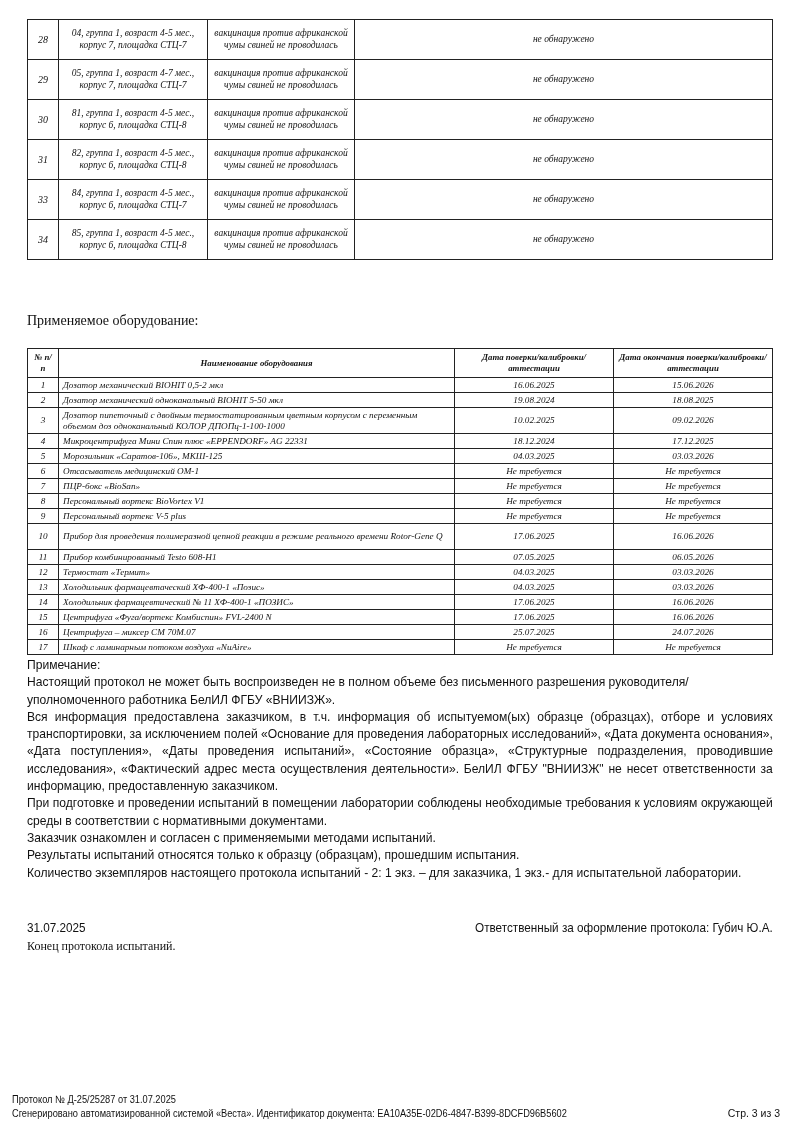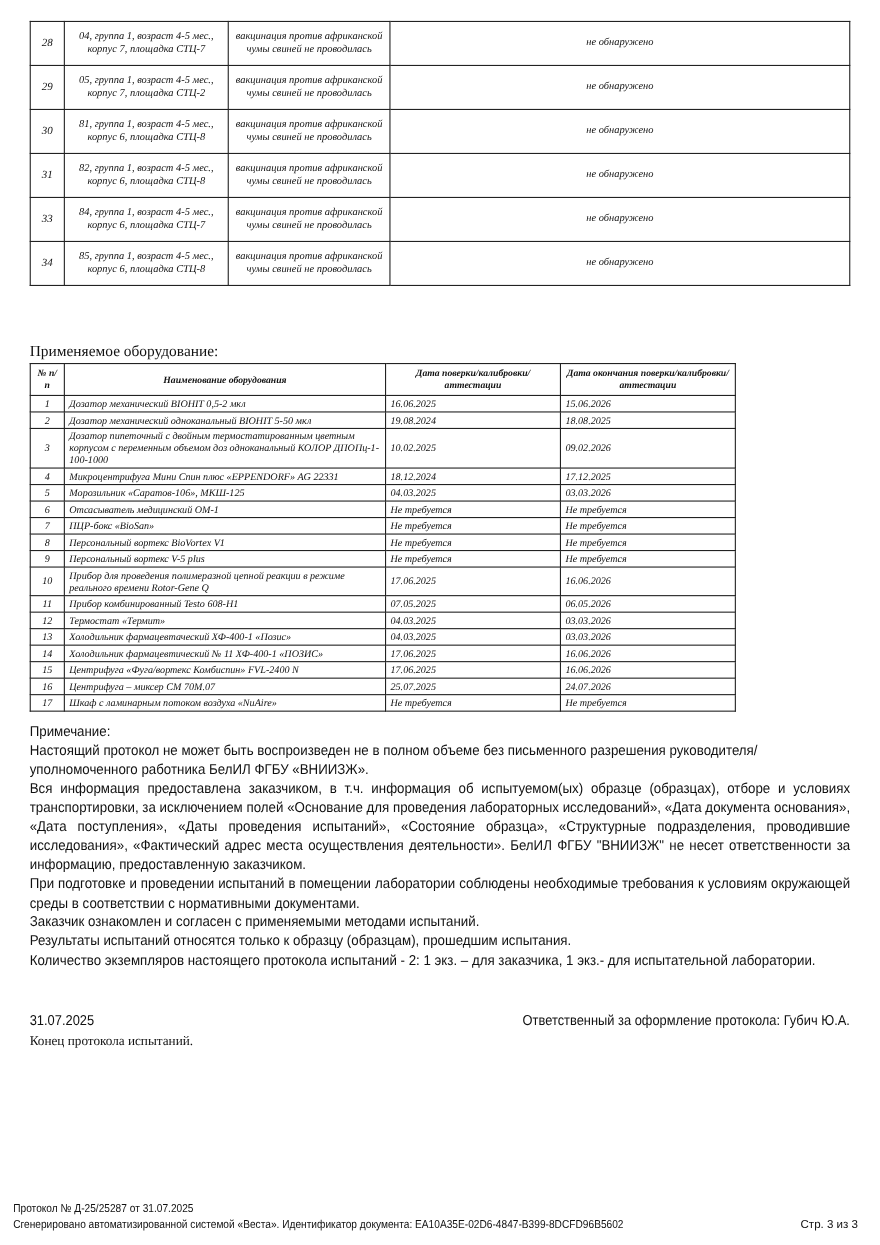--- a/index.html
+++ b/index.html
@@ -6,25 +6,25 @@
   body { width: 800px; height: 1132px; position: relative; overflow: hidden;
          font-family: "Liberation Serif", "DejaVu Serif", serif; color: #111; }
   table { border-collapse: collapse; font-style: italic; }
   .results { position: absolute; left: 27px; top: 19px; width: 746px; font-size: 9.5px; }
   .results td { border: 1px solid #222; text-align: center; vertical-align: middle; line-height: 11.5px; padding: 0 4px; }
   .results tr { height: 40px; }
   .results td.num { width: 22px; font-size: 10px; }
   .results td.sample { width: 140px; }
   .results td.vacc { width: 138px; }
   .equip-title { position: absolute; left: 27px; top: 313px; font-size: 14px; }
-  .equip { position: absolute; left: 27px; top: 330px; width: 642px; font-size: 9.2px; }
+  .equip { position: absolute; left: 27px; top: 348px; width: 746px; font-size: 9.2px; }
   .equip td, .equip th { border: 1px solid #222; line-height: 11px; padding: 1px 4px; vertical-align: middle; }
   .equip th { font-weight: bold; text-align: center; font-size: 8.8px; height: 26px; }
   .equip td.n { text-align: center; width: 22px; }
-  .equip td.d { text-align: left; width: 150px; }
+  .equip td.d { text-align: center; width: 150px; }
   .equip tr.row { height: 15px; }
   .equip tr.tall { height: 26px; }
   .note { position: absolute; left: 27px; top: 656px; width: 746px;
           font-family: "Liberation Sans", "DejaVu Sans", sans-serif; font-size: 13px;
           line-height: 17.3px; transform: scaleX(0.93); transform-origin: left top; width: 802px; }
   .note p { margin: 0; }
   .note .just { text-align: justify; }
   .sig-date { position: absolute; left: 27px; top: 920px; font-size: 13px;
               font-family: "Liberation Sans", sans-serif; transform: scaleX(0.9); transform-origin: left top; }
   .sig-resp { position: absolute; right: 27px; top: 920px; font-size: 13px;
@@ -43,21 +43,21 @@
 <table class="results">
   <tbody id="results-body">
       <tr>
         <td class="num">28</td>
         <td class="sample">04, группа 1, возраст 4-5 мес., корпус 7, площадка СТЦ-7</td>
         <td class="vacc">вакцинация против африканской чумы свиней не проводилась</td>
         <td class="res">не обнаружено</td>
       </tr>
       <tr>
         <td class="num">29</td>
-        <td class="sample">05, группа 1, возраст 4-5 мес., корпус 7, площадка СТЦ-2</td>
+        <td class="sample">05, группа 1, возраст 4-7 мес., корпус 7, площадка СТЦ-7</td>
         <td class="vacc">вакцинация против африканской чумы свиней не проводилась</td>
         <td class="res">не обнаружено</td>
       </tr>
       <tr>
         <td class="num">30</td>
         <td class="sample">81, группа 1, возраст 4-5 мес., корпус 6, площадка СТЦ-8</td>
         <td class="vacc">вакцинация против африканской чумы свиней не проводилась</td>
         <td class="res">не обнаружено</td>
       </tr>
       <tr>

